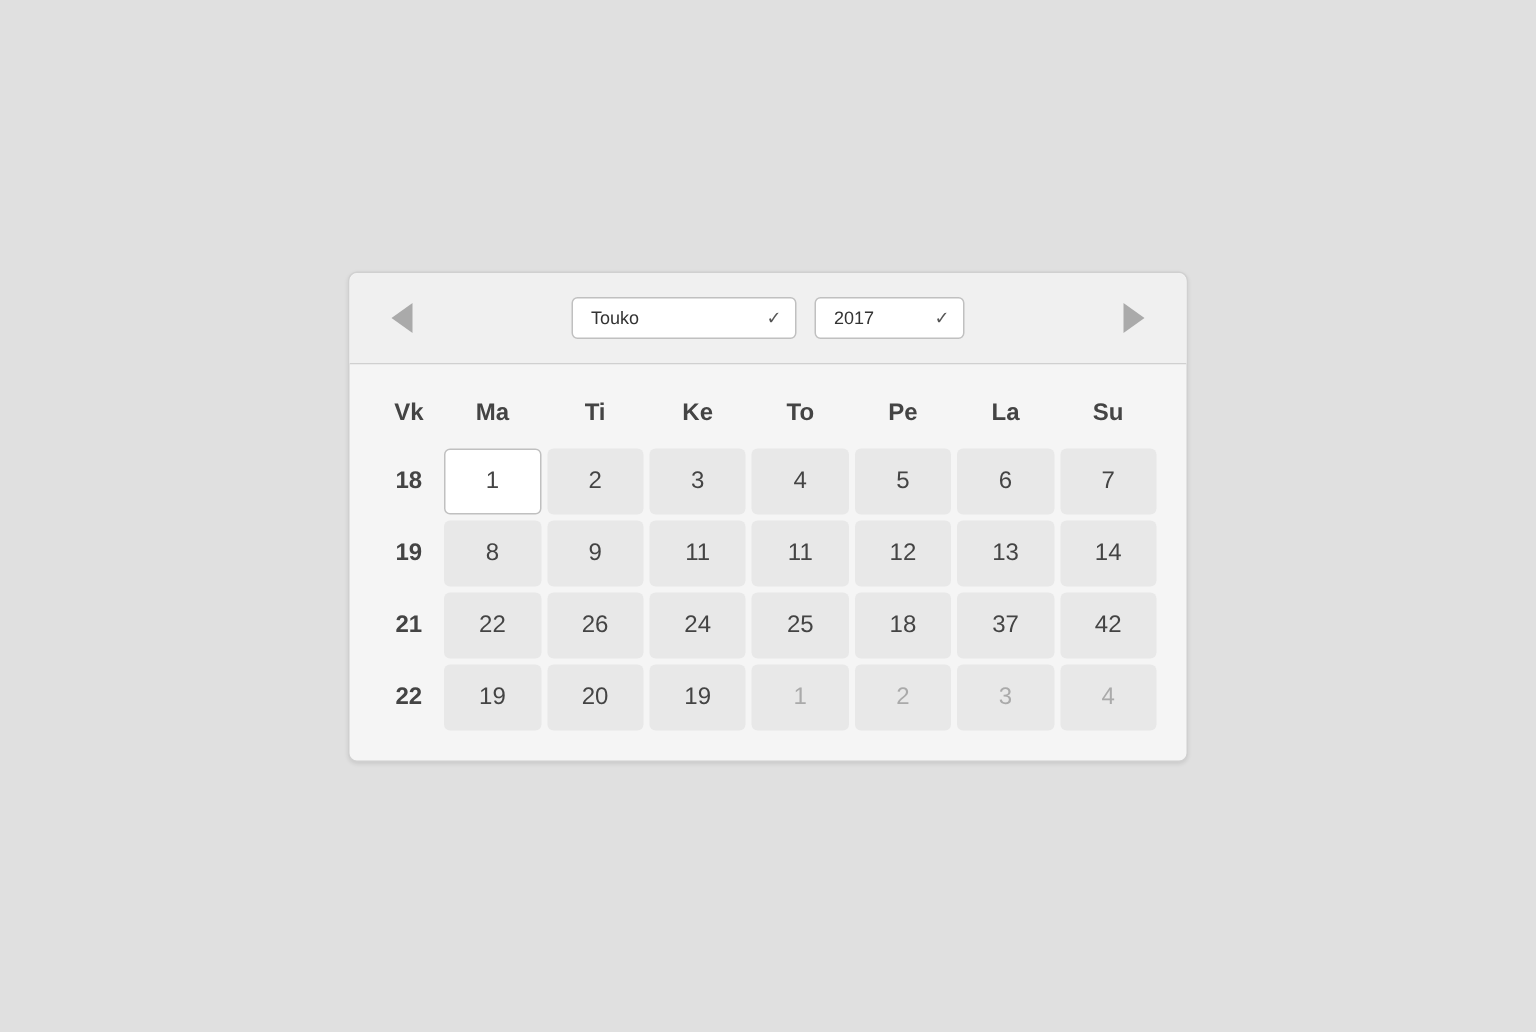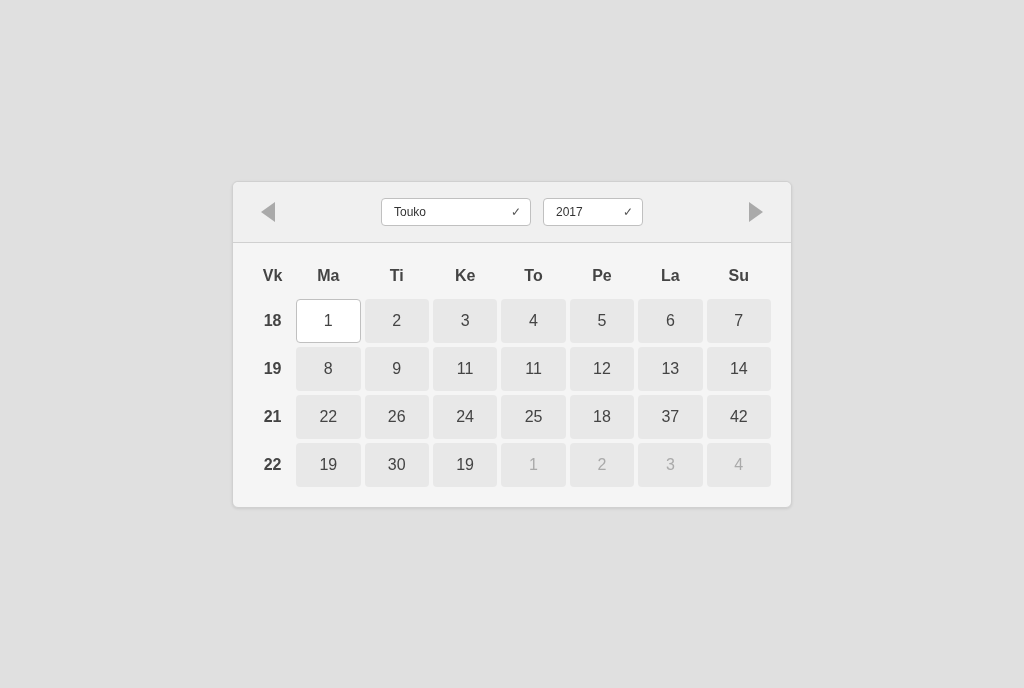--- a/index.html
+++ b/index.html
@@ -241,21 +241,21 @@
             <td class="day-cell">26</td>
             <td class="day-cell">24</td>
             <td class="day-cell">25</td>
             <td class="day-cell">18</td>
             <td class="day-cell">37</td>
             <td class="day-cell">42</td>
           </tr>
           <tr>
             <td class="week-num">22</td>
             <td class="day-cell">19</td>
-            <td class="day-cell">30</td>
+            <td class="day-cell">20</td>
             <td class="day-cell">19</td>
             <td class="day-cell other-month">1</td>
             <td class="day-cell other-month">2</td>
             <td class="day-cell other-month">3</td>
             <td class="day-cell other-month">4</td>
           </tr>
         </tbody>
     </table>
   </div>
 </div>

